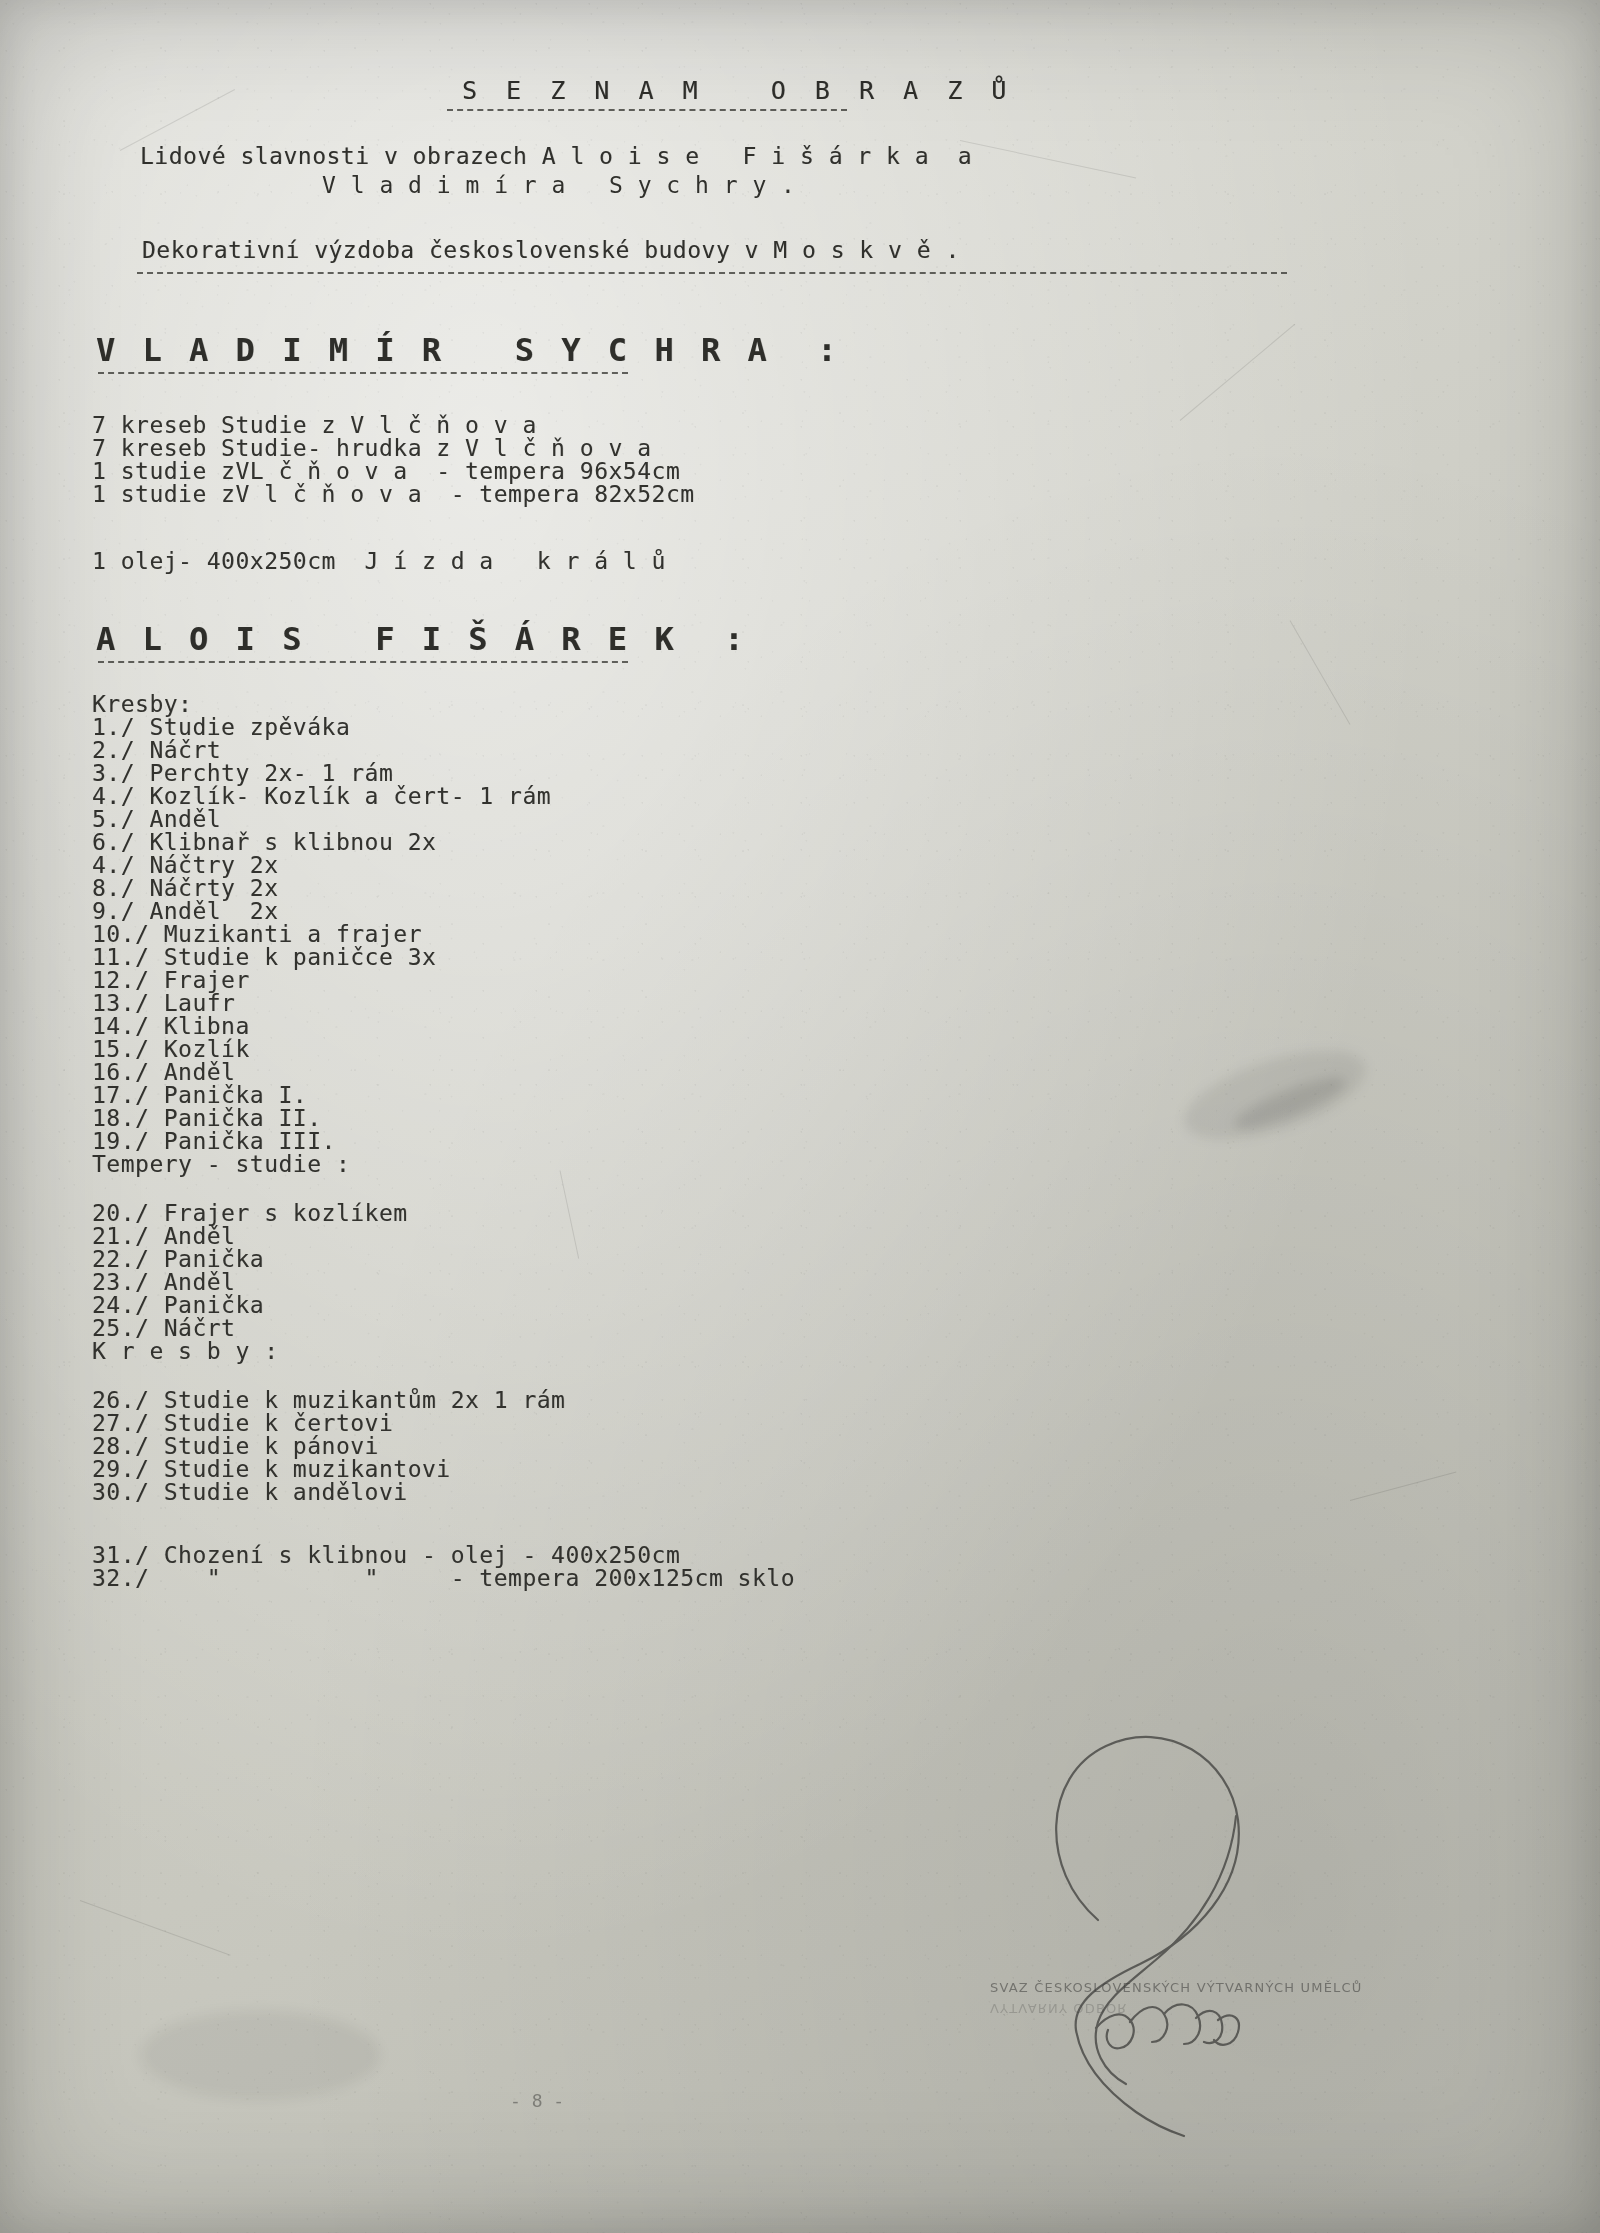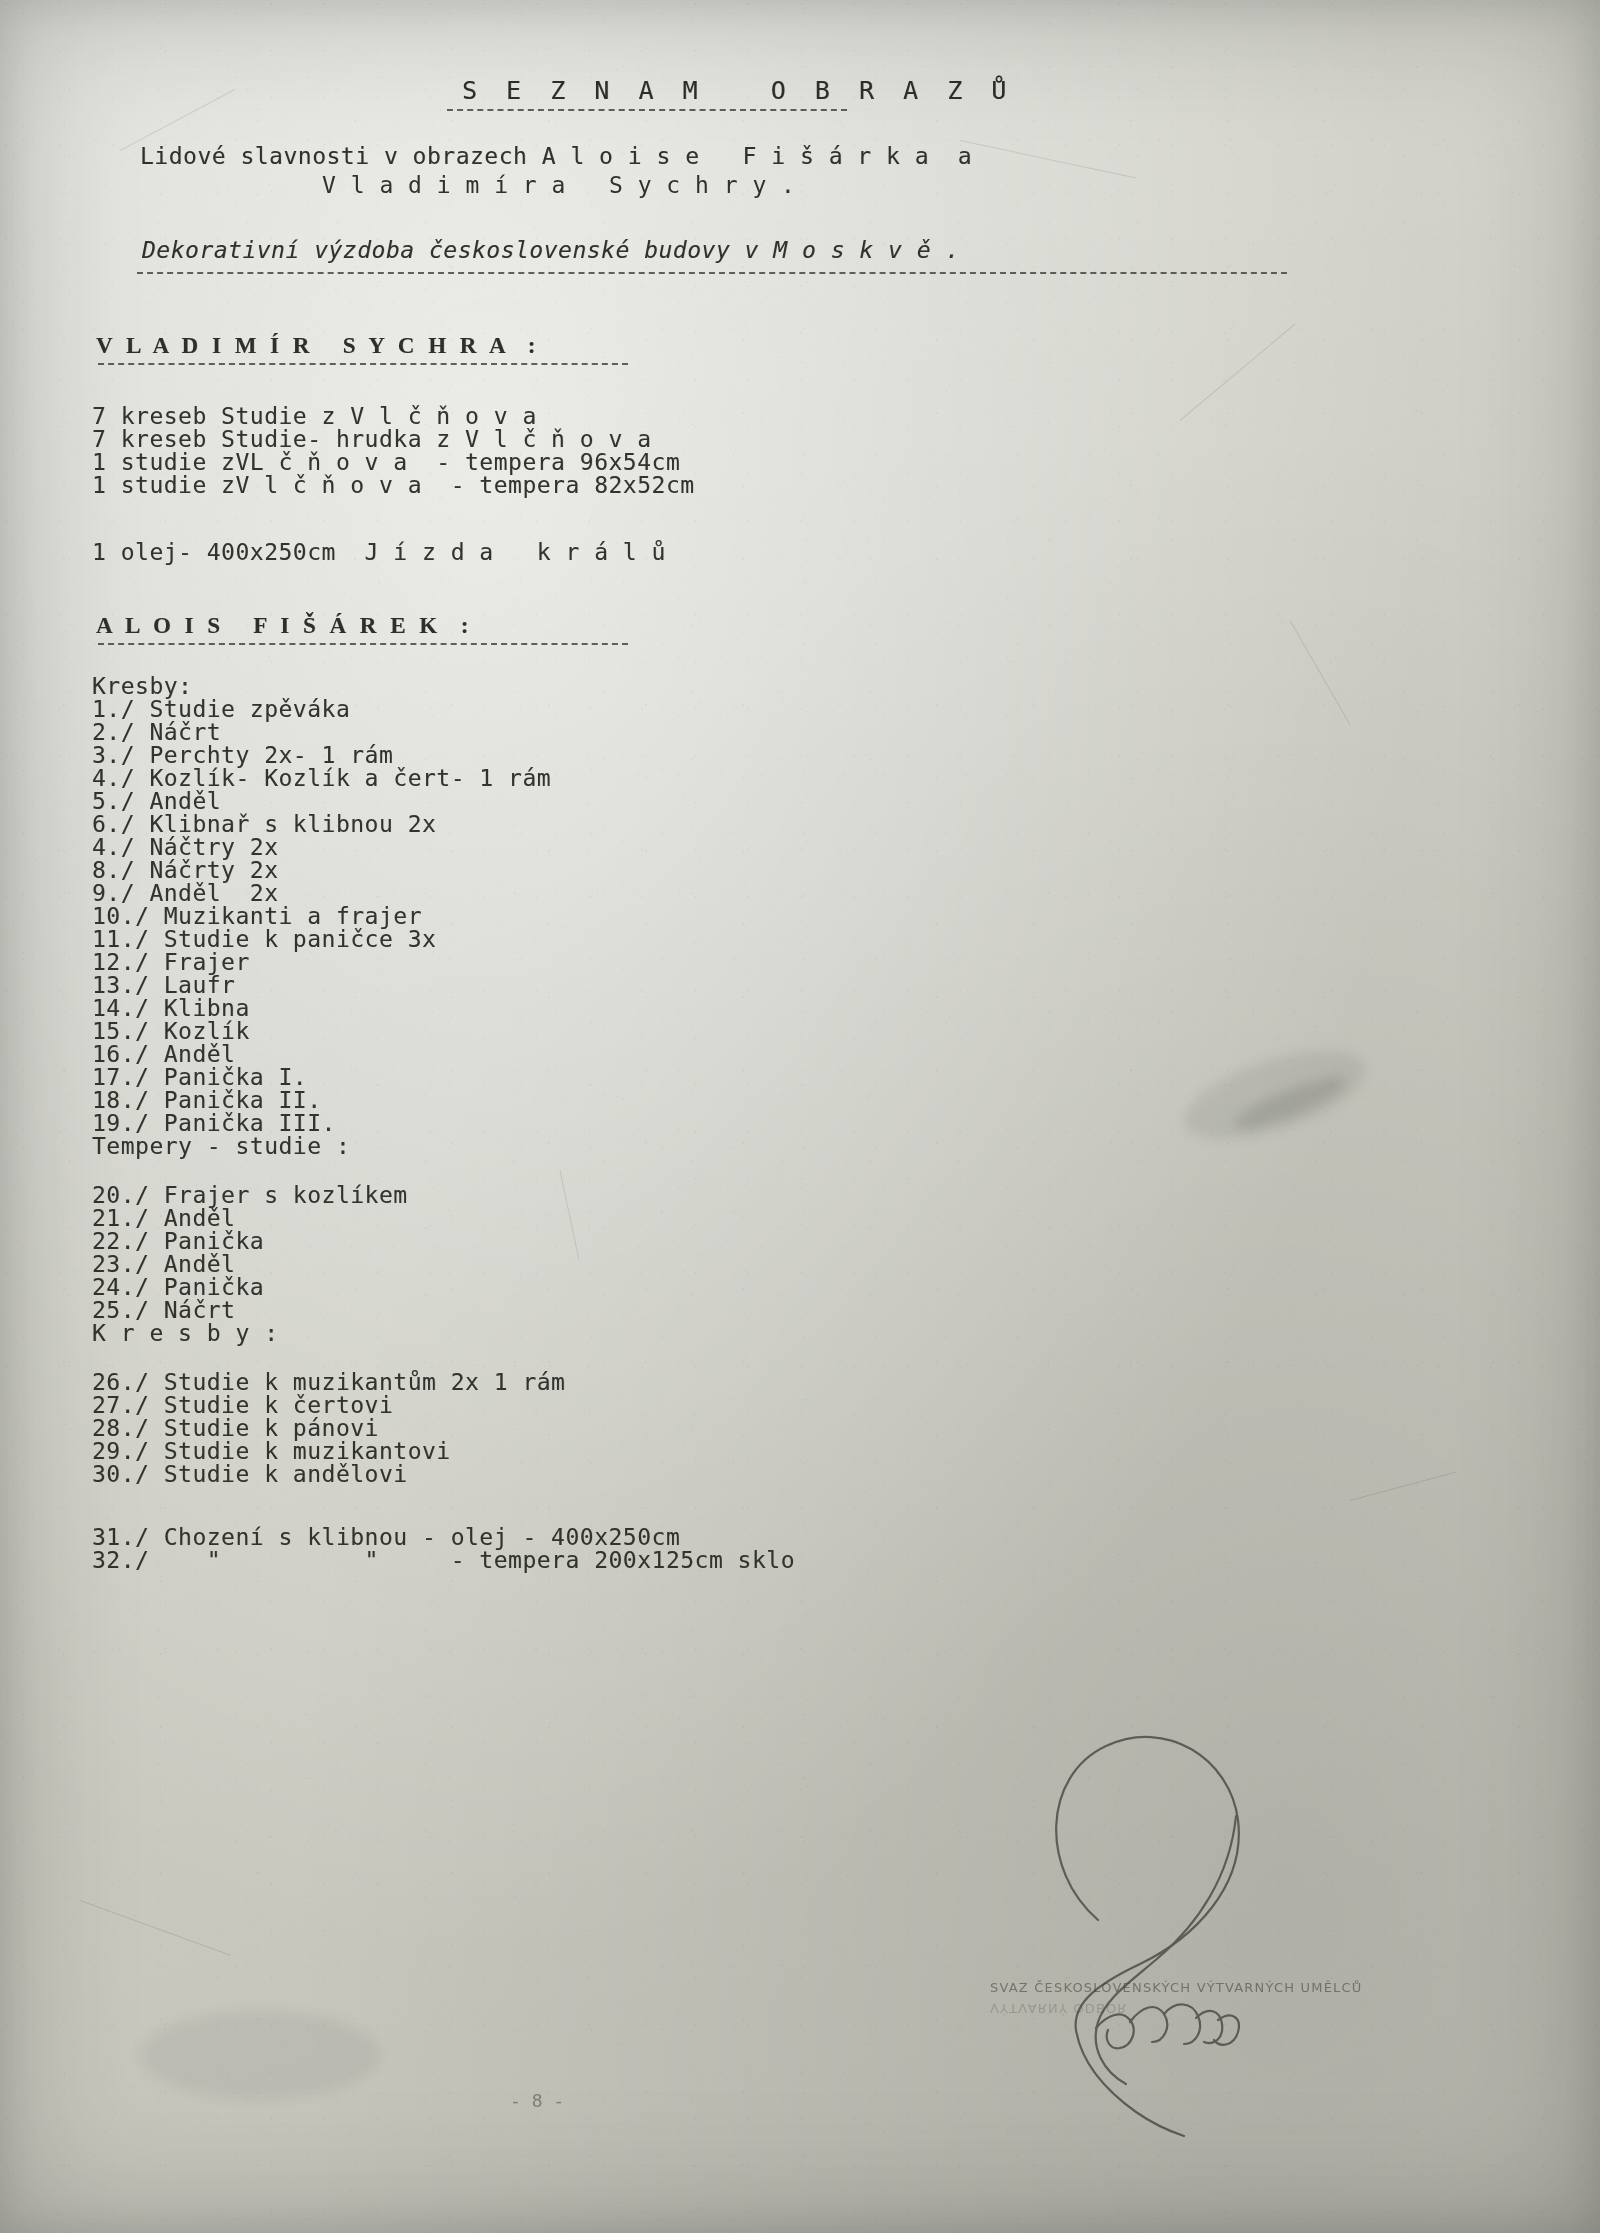--- a/index.html
+++ b/index.html
@@ -94,32 +94,30 @@
     padding-left: 230px;
     margin-top: 6px;
     color: #30302c;
   }
   .sub2 {
     font-size: 23px;
     margin-top: 42px;
     padding-left: 50px;
     color: #30302c;
     text-shadow: 0.5px 0.4px 0 rgba(0,0,0,.22);
-    font-style: italic;
   }
 
   .sect {
-    font-size: 23px;
+    font-size: 32px;
     letter-spacing: 4px;
     margin-top: 60px;
     padding-left: 4px;
     font-weight: 700;
     color: #2e2e2a;
     text-shadow: 0.5px 0.4px 0 rgba(0,0,0,.28);
-    font-family: Liberation Serif, serif;
   }
 
   .body {
     font-size: 23px;
     line-height: 1.33;
     color: #32322e;
     text-shadow: 0.4px 0.3px 0 rgba(0,0,0,.18);
   }
   .blk { margin-top: 40px; }
   .spacer-sm { height: 26px; }

